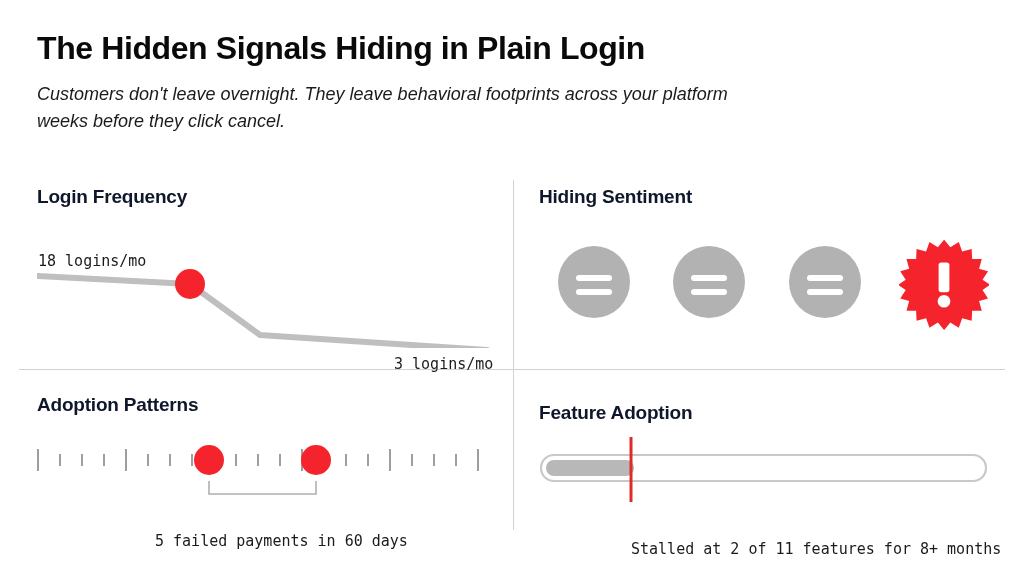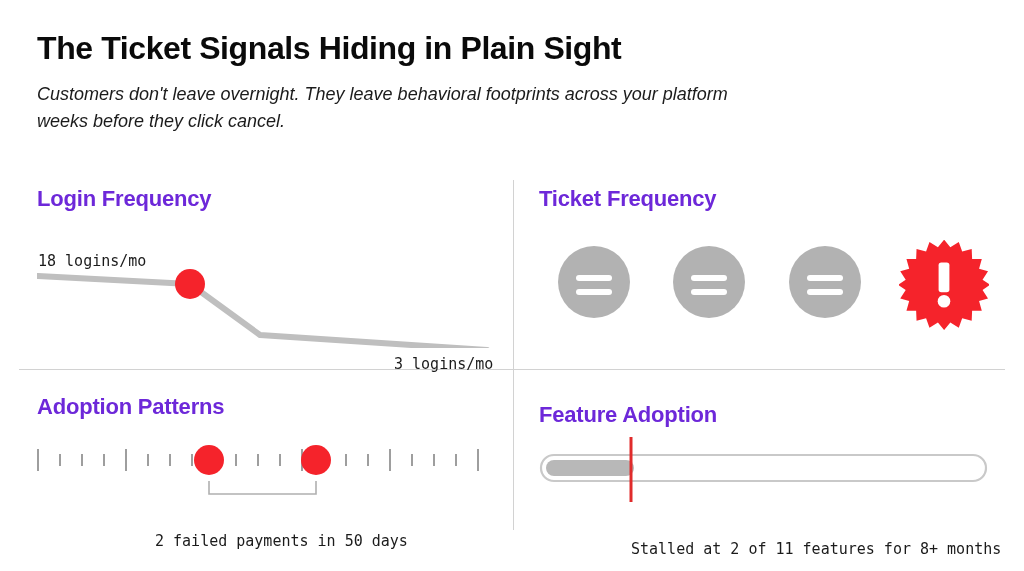--- a/index.html
+++ b/index.html
@@ -62,24 +62,24 @@
     left: 513px;
     top: 180px;
     width: 1px;
     height: 350px;
     background: #d2d2d2;
   }
 
   
   .panel { position: absolute; }
   .panel-title {
-    font-size: 22px;
+    font-size: 19px;
     font-weight: bold;
     letter-spacing: -0.2px;
-    color: #6d28d9;
+    color: #0f172a;
     margin: 0;
     white-space: nowrap;
   }
 
   #panel-login      { left: 37px;  top: 186px; width: 460px; height: 175px; }
   #panel-sentiment  { left: 539px; top: 186px; width: 460px; height: 175px; }
   #panel-payment    { left: 37px;  top: 394px; width: 460px; height: 150px; }
   #panel-feature    { left: 539px; top: 402px; width: 460px; height: 150px; }
 
   
@@ -179,42 +179,42 @@
     left: 92px;
     top: 108px;
   }
 </style>
 </head>
 <body>
 
 <div id="stage">
 
   <div class="header">
-    <h1 class="page-title">The Ticket Signals Hiding in Plain Sight</h1>
+    <h1 class="page-title">The Hidden Signals Hiding in Plain Login</h1>
     <p class="page-subtitle">Customers don't leave overnight. They leave behavioral footprints across your platform weeks before they click cancel.</p>
   </div>
 
   <div class="divider-h"></div>
   <div class="divider-v"></div>
 
   <div class="panel" id="panel-login">
     <h2 class="panel-title">Login Frequency</h2>
 
     <div class="login-chart">
       <svg width="460" height="140" viewBox="0 0 460 140" xmlns="http://www.w3.org/2000/svg">
         <polyline points="1,68 153,76 223,127 450,142" fill="none" stroke="#BFBFBF" stroke-width="6" stroke-linecap="round" stroke-linejoin="round"></polyline>
         <circle cx="153" cy="76" r="15" fill="#F5232B"></circle>
       </svg>
       <div class="mono label-top">18 logins/mo</div>
       <div class="mono label-bottom">3 logins/mo</div>
     </div>
   </div>
 
   <div class="panel" id="panel-sentiment">
-    <h2 class="panel-title">Ticket Frequency</h2>
+    <h2 class="panel-title">Hiding Sentiment</h2>
 
     <div class="sentiment-row">
       <div class="sent-face f1">
         <span class="eq-bar b1"></span>
         <span class="eq-bar b2"></span>
       </div>
       <div class="sent-face f2">
         <span class="eq-bar b1"></span>
         <span class="eq-bar b2"></span>
       </div>
@@ -264,21 +264,21 @@
           <line x1="353" y1="25" x2="353" y2="47"></line>
           <line x1="375" y1="30" x2="375" y2="42"></line>
           <line x1="397" y1="30" x2="397" y2="42"></line>
           <line x1="419" y1="30" x2="419" y2="42"></line>
           <line x1="441" y1="25" x2="441" y2="47"></line>
         </g>
         <circle cx="172" cy="36" r="15" fill="#F5232B"></circle>
         <circle cx="279" cy="36" r="15" fill="#F5232B"></circle>
         <path d="M172,57 L172,70 L279,70 L279,57" fill="none" stroke="#b0b0b0" stroke-width="1.6"></path>
       </svg>
-      <div class="mono payment-caption">2 failed payments in 50 days</div>
+      <div class="mono payment-caption">5 failed payments in 60 days</div>
     </div>
   </div>
 
   <div class="panel" id="panel-feature">
     <h2 class="panel-title">Feature Adoption</h2>
 
     <div class="feature-area">
       <svg width="460" height="110" viewBox="0 0 460 110" xmlns="http://www.w3.org/2000/svg">
         <rect x="2" y="23" width="445" height="26" rx="13" fill="#ffffff" stroke="#C9C9C9" stroke-width="2.2"></rect>
         <rect x="7" y="28" width="88" height="16" rx="8" fill="#B8B8B8"></rect>

